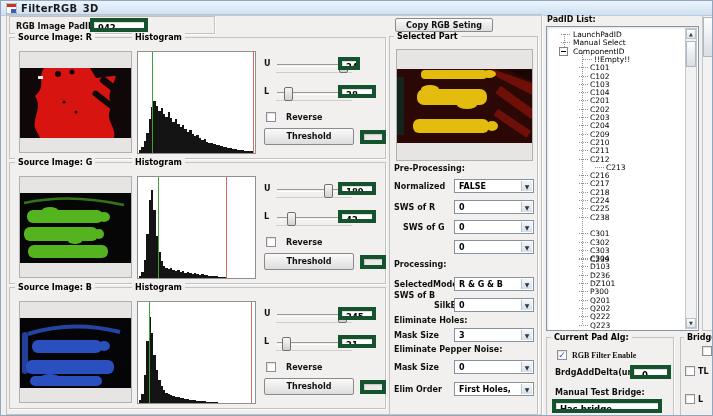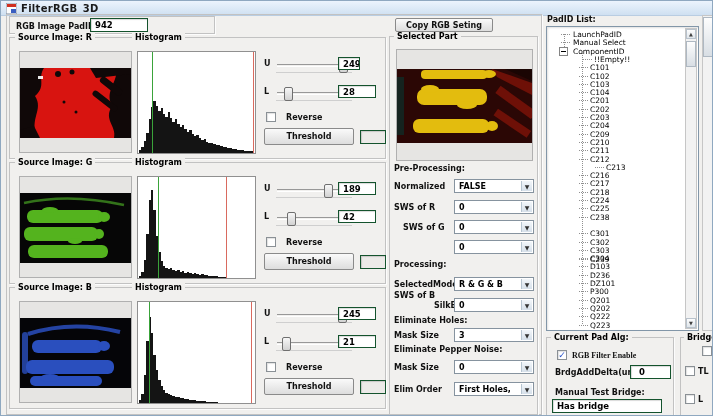--- a/index.html
+++ b/index.html
@@ -4,21 +4,21 @@
 <style>
   html,body{margin:0;padding:0;background:#777;}
   *{box-sizing:border-box;}
   .window{position:relative;width:713px;height:416px;background:#f1f0ee;border:1px solid #8fa8c0;
     font-family:"DejaVu Sans",sans-serif;overflow:hidden;}
   .titlebar{position:absolute;top:0;left:0;right:0;height:15px;
     background:linear-gradient(#ecf4fd,#cfe0f1);border-bottom:1px solid #b9cde2;
     display:flex;align-items:center;padding-left:5px;gap:4px;}
   .title{font-size:10px;font-weight:bold;color:#1a1a1a;letter-spacing:.3px;}
   .lbl{position:absolute;font-size:8px;font-weight:bold;color:#111;white-space:nowrap;}
-  .tb{position:absolute;background:#fff;border:1px solid #14532d;
+  .tb{position:absolute;background:#fff;border:4px solid #14532d;
     box-shadow:inset 1px 1px 1px rgba(0,0,0,.15);font-size:8.5px;font-weight:bold;
     color:#000;padding:1px 0 0 4px;overflow:hidden;white-space:nowrap;}
   .btn{position:absolute;background:linear-gradient(#fafafa,#dddddd);border:1px solid #8a8a8a;
     border-radius:2px;font-size:8px;font-weight:bold;color:#111;
     display:flex;align-items:center;justify-content:center;cursor:default;}
   .gb{position:absolute;border:1px solid #c2c2c2;box-shadow:1px 1px 0 rgba(255,255,255,.8);}
   .cap{position:absolute;top:-5px;background:#f1f0ee;padding:0 3px;font-size:8px;font-weight:bold;white-space:nowrap;}
   .imgbox{position:absolute;background:#e6e5e3;border:1px solid #b0b0b0;overflow:hidden;}
   .imgband{position:absolute;left:0;}
   .histbox{position:absolute;background:#fff;border:1px solid #909090;overflow:hidden;}

